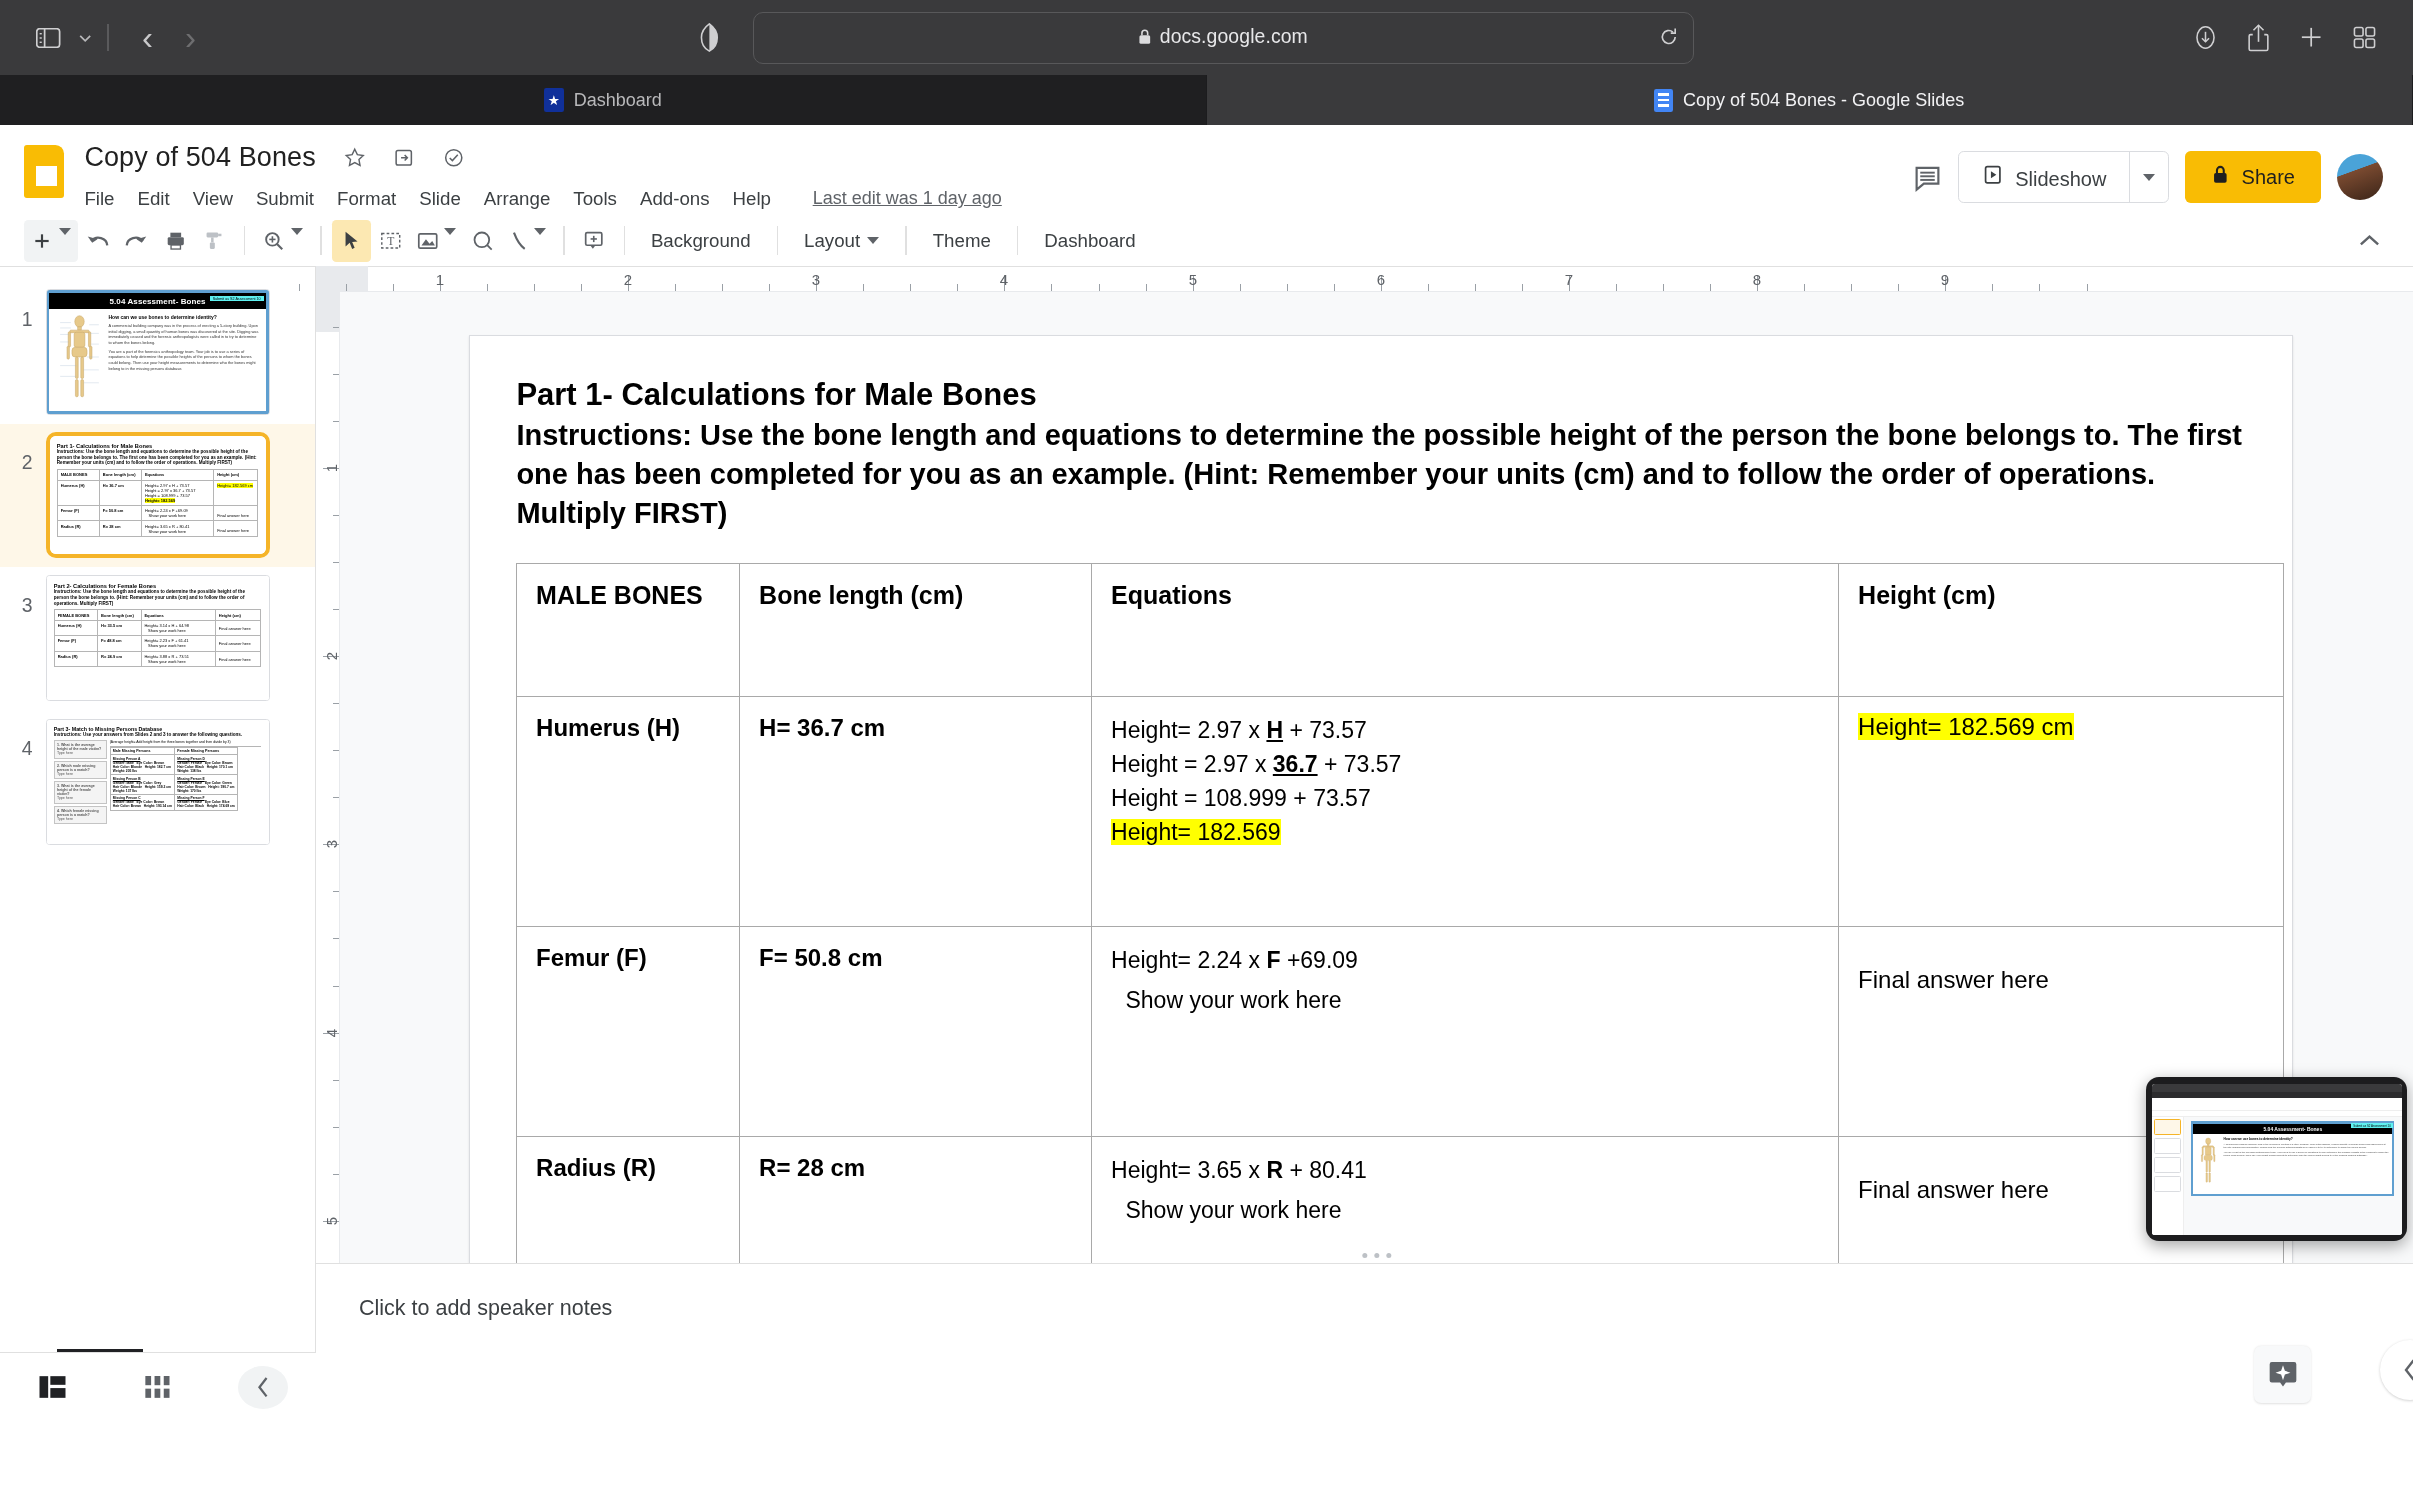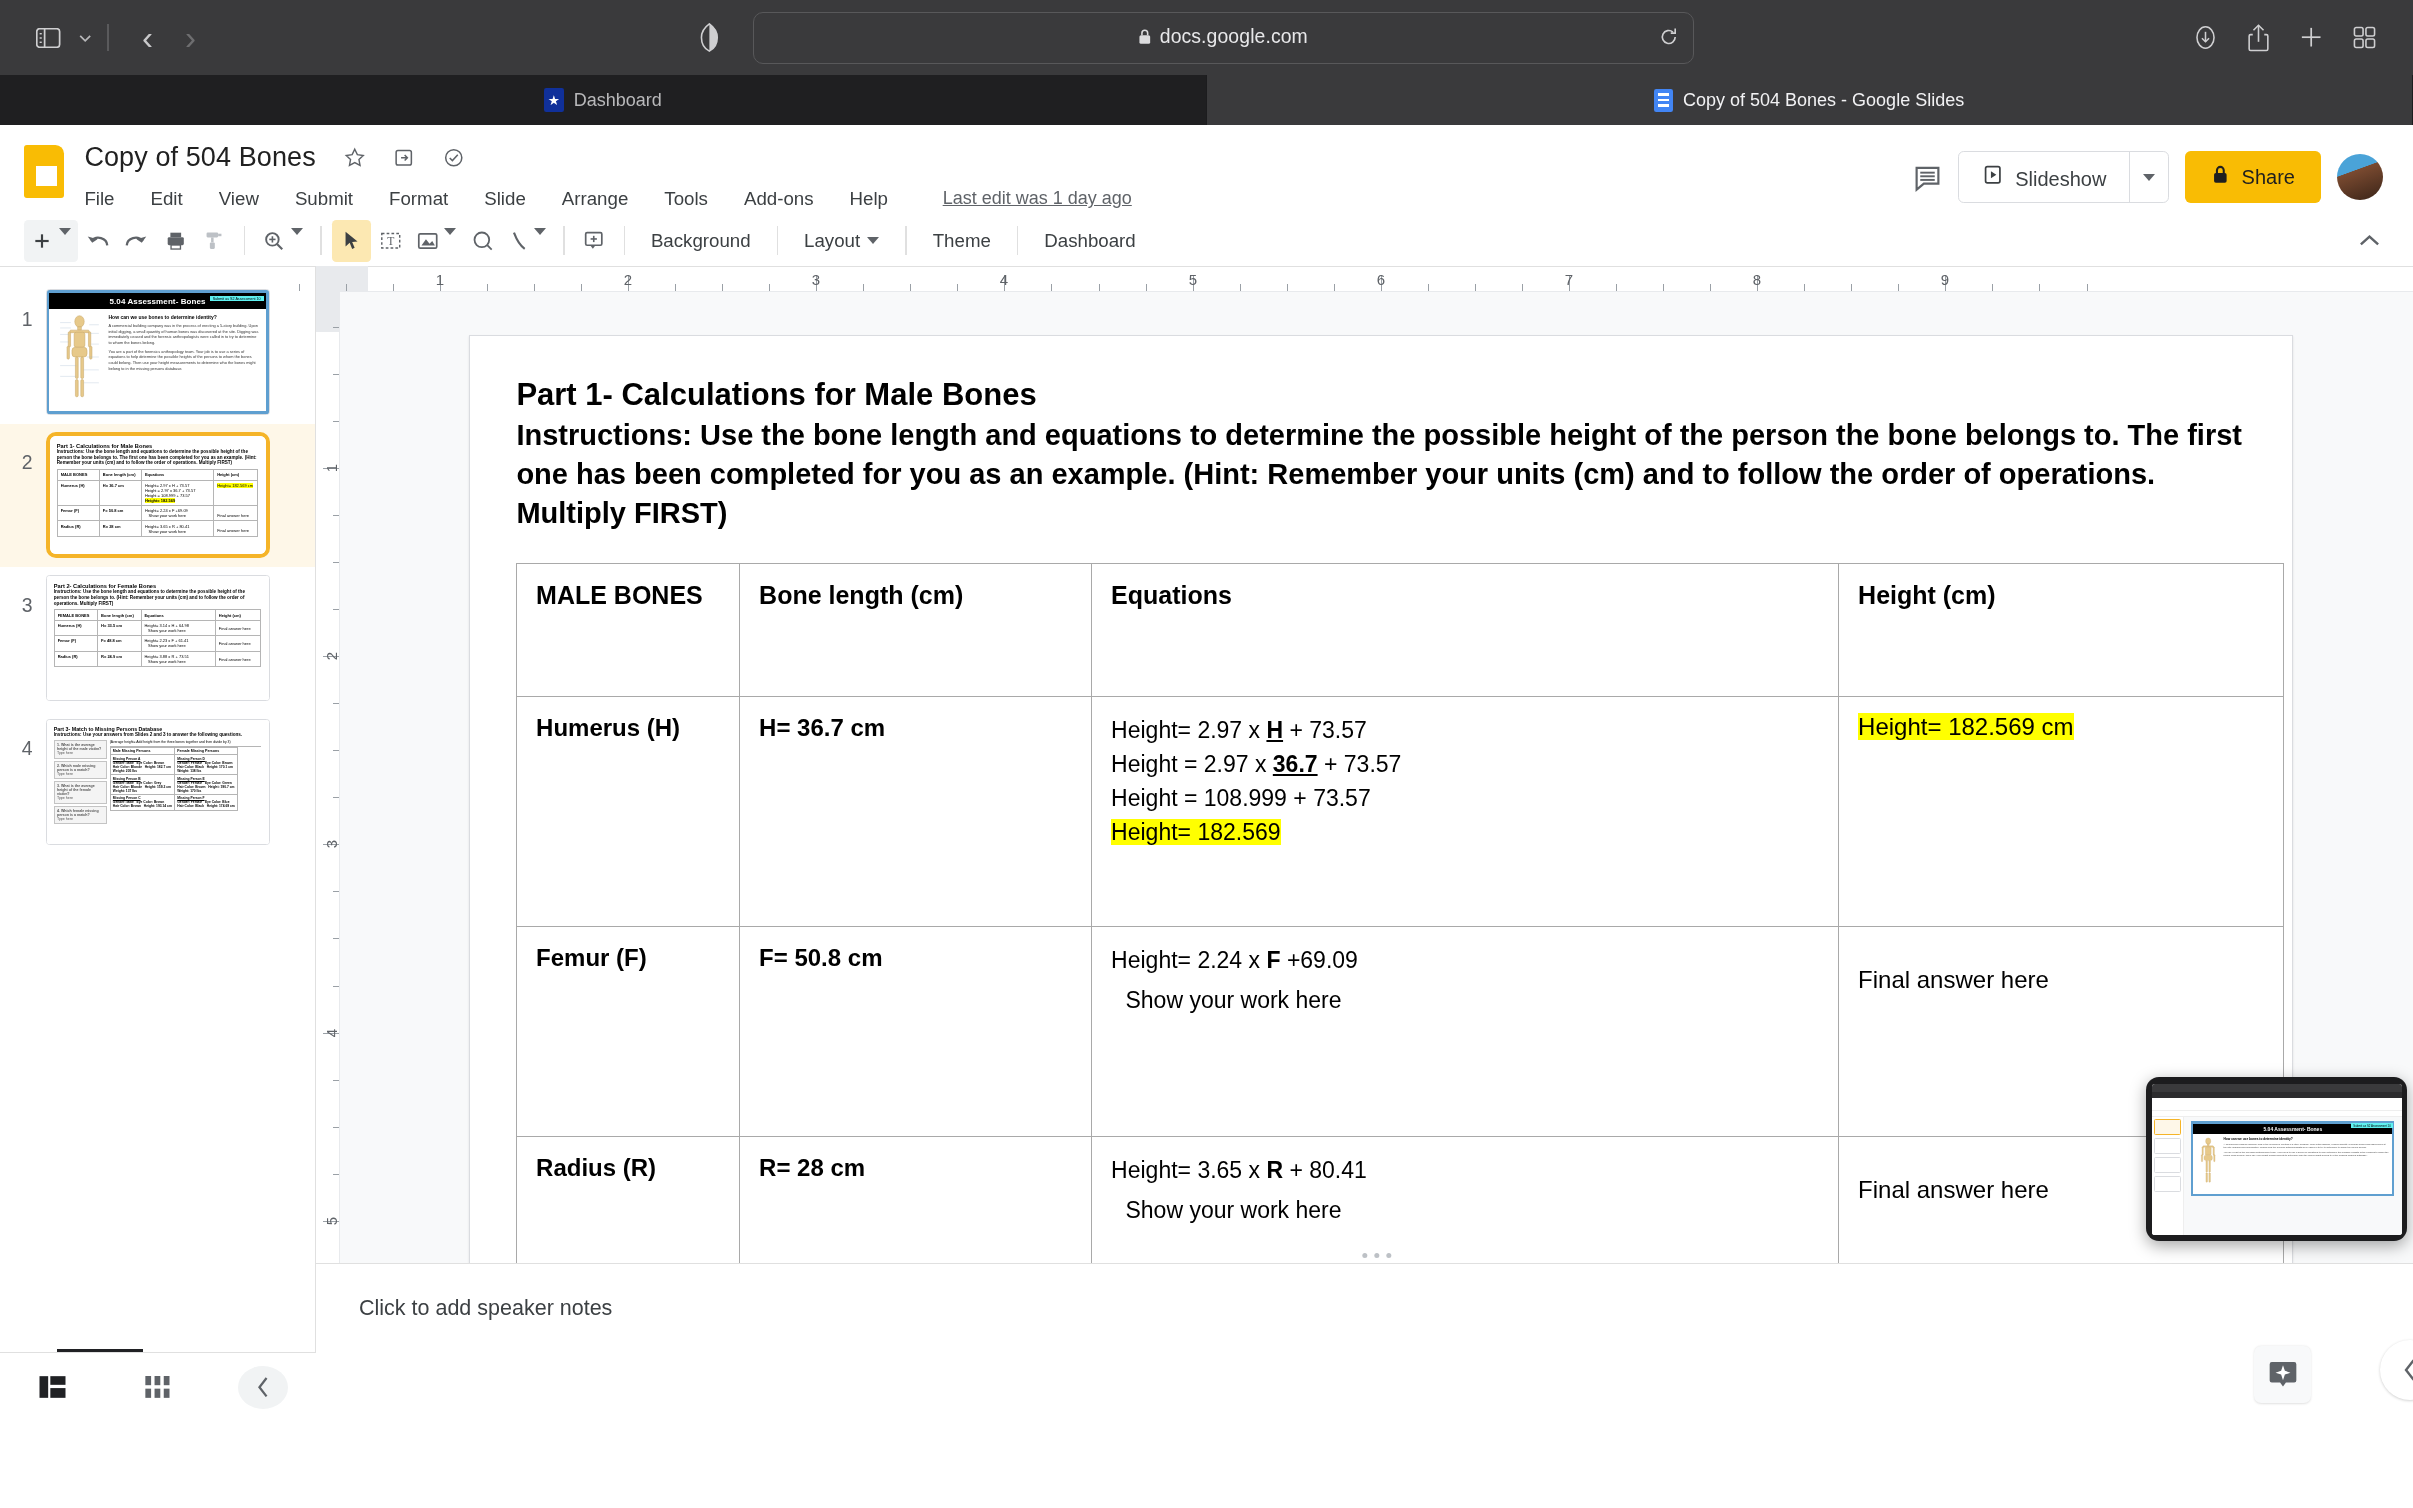--- a/index.html
+++ b/index.html
@@ -60,21 +60,21 @@
     position: relative; flex: 0 0 auto;
   }
   .gs-logo::after {
     content:''; position:absolute; left:9.3px; top:18.7px;
     width: 21.5px; height: 20px; background: #fff; border:2.2px solid #f9bc04;
   }
   .gs-titleblock { margin-left: 20px; flex: 1; }
   .gs-titlerow { display: flex; align-items: center; gap: 28px; height: 37px; }
   .gs-title { font-size: 27px; color: #212121; font-weight: 400; letter-spacing: 0.1px;}
   .gs-title-icon { color: #5f6368; display:flex; align-items:center; }
-  .gs-menurow { display: flex; align-items: center; gap: 13px; margin-top: 5.7px; }
+  .gs-menurow { display: flex; align-items: center; gap: 0; margin-top: 5.7px; }
   .gs-menu { font-size: 18.7px; color: #3c4043; padding: 5.7px 13px 5.7px 0; margin-right: 10px; }
   .gs-lastedit { font-size: 18px; color: #5f6368; text-decoration: underline; margin-left: 18.7px; }
   .gs-header-right { display: flex; align-items: center; gap: 16px; padding-right: 5.7px; }
   .btn-slideshow {
     height: 52px; border: 1.4px solid #dadce0; border-radius: 5.7px;
     display: flex; align-items: center; background:#fff;
   }
   .btn-slideshow .lbl { display:flex; align-items:flex-end; gap:11.5px; padding: 0 23px; font-size: 20px; color:#3c4043;}
   .btn-slideshow .caret { border-left: 1.4px solid #dadce0; padding: 0 13px; height: 100%; display:flex; align-items:center; }
   .btn-share {

